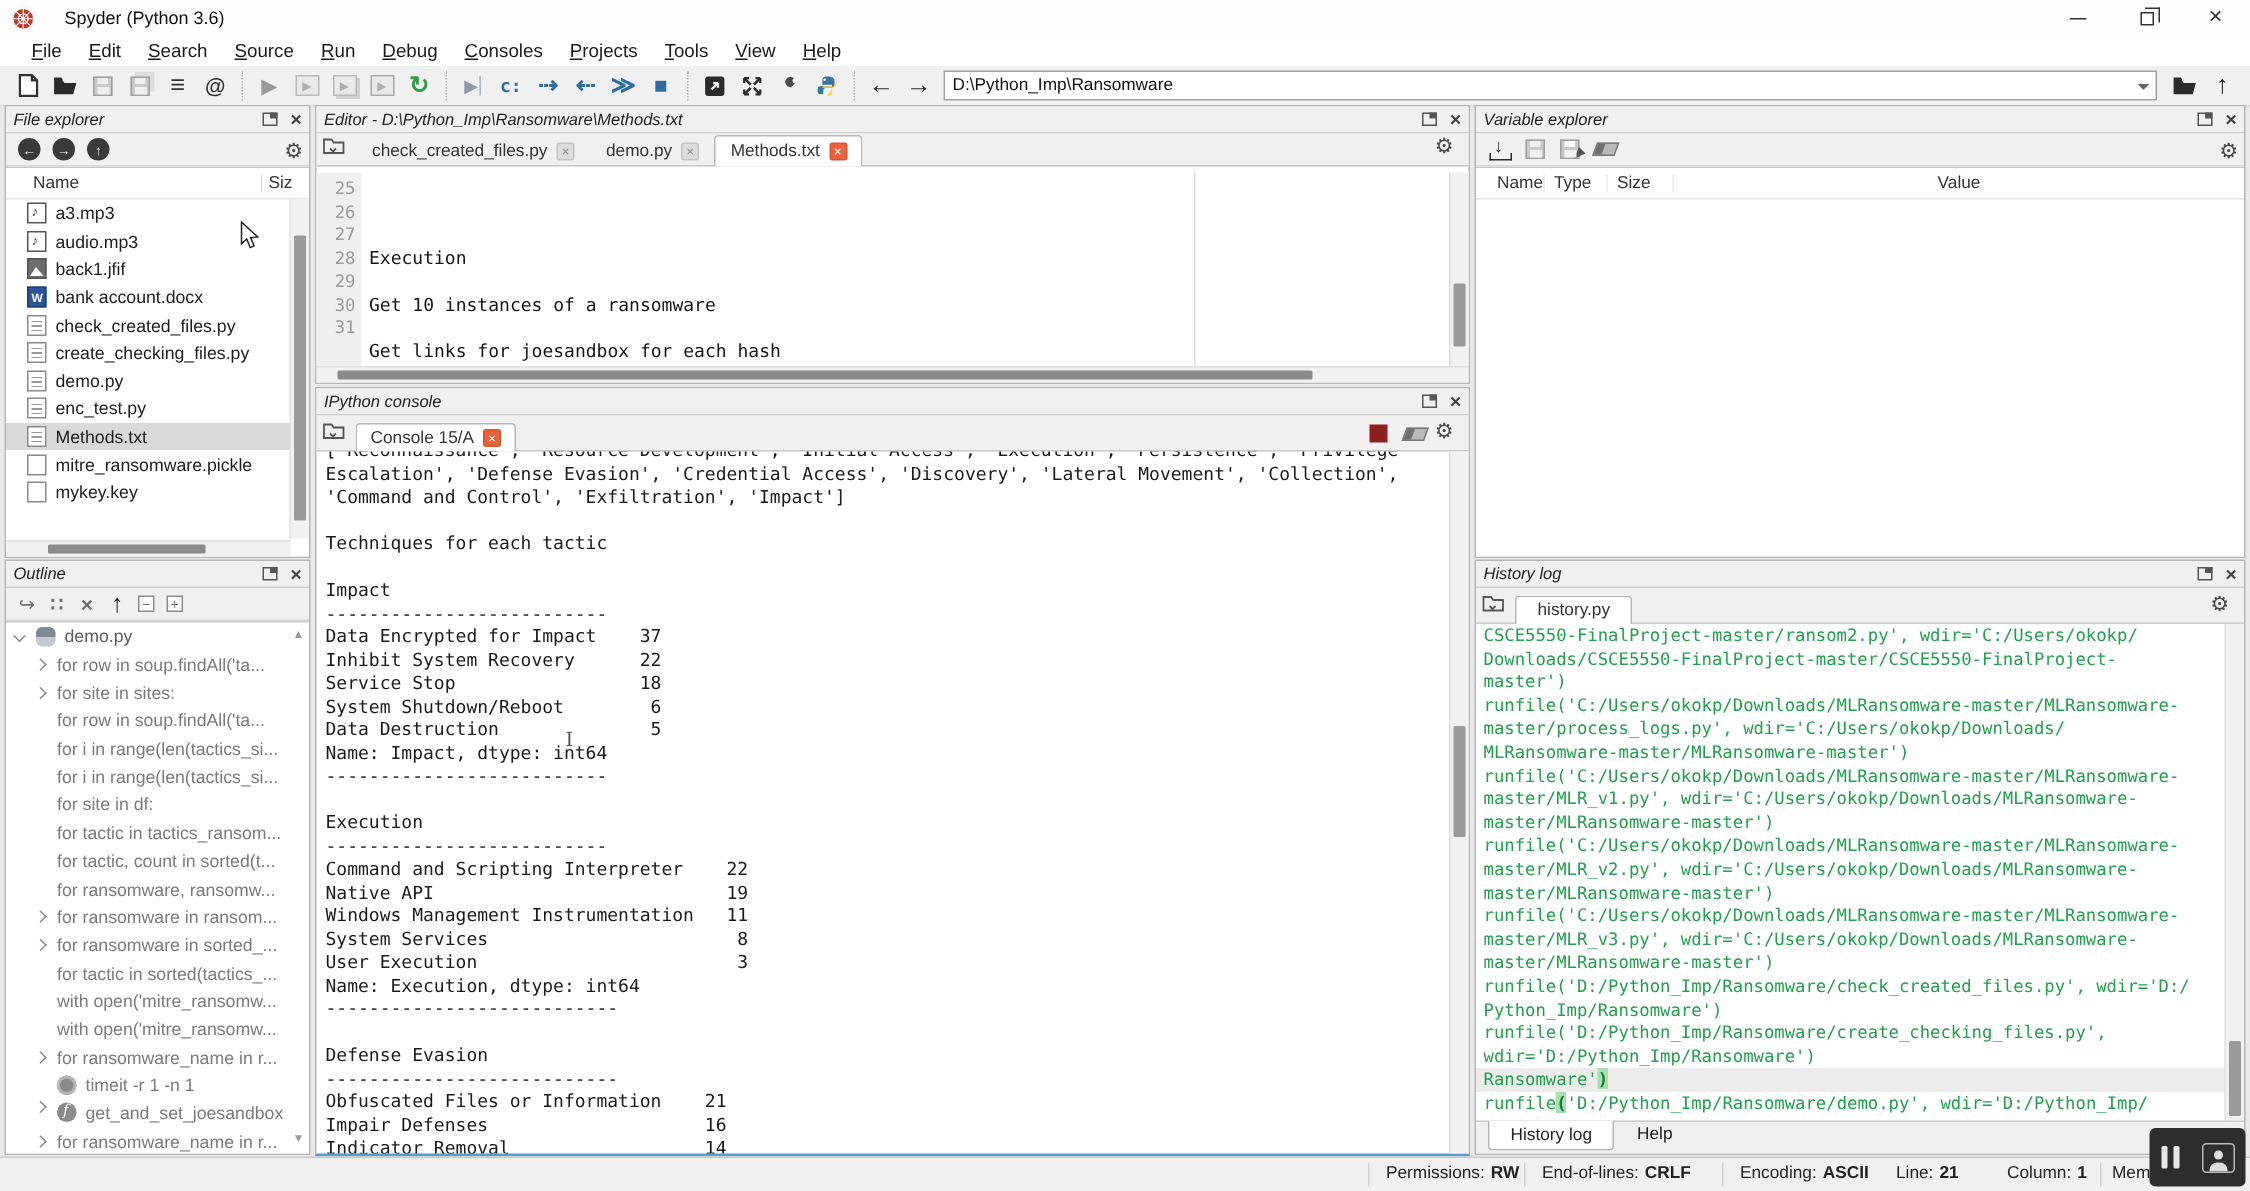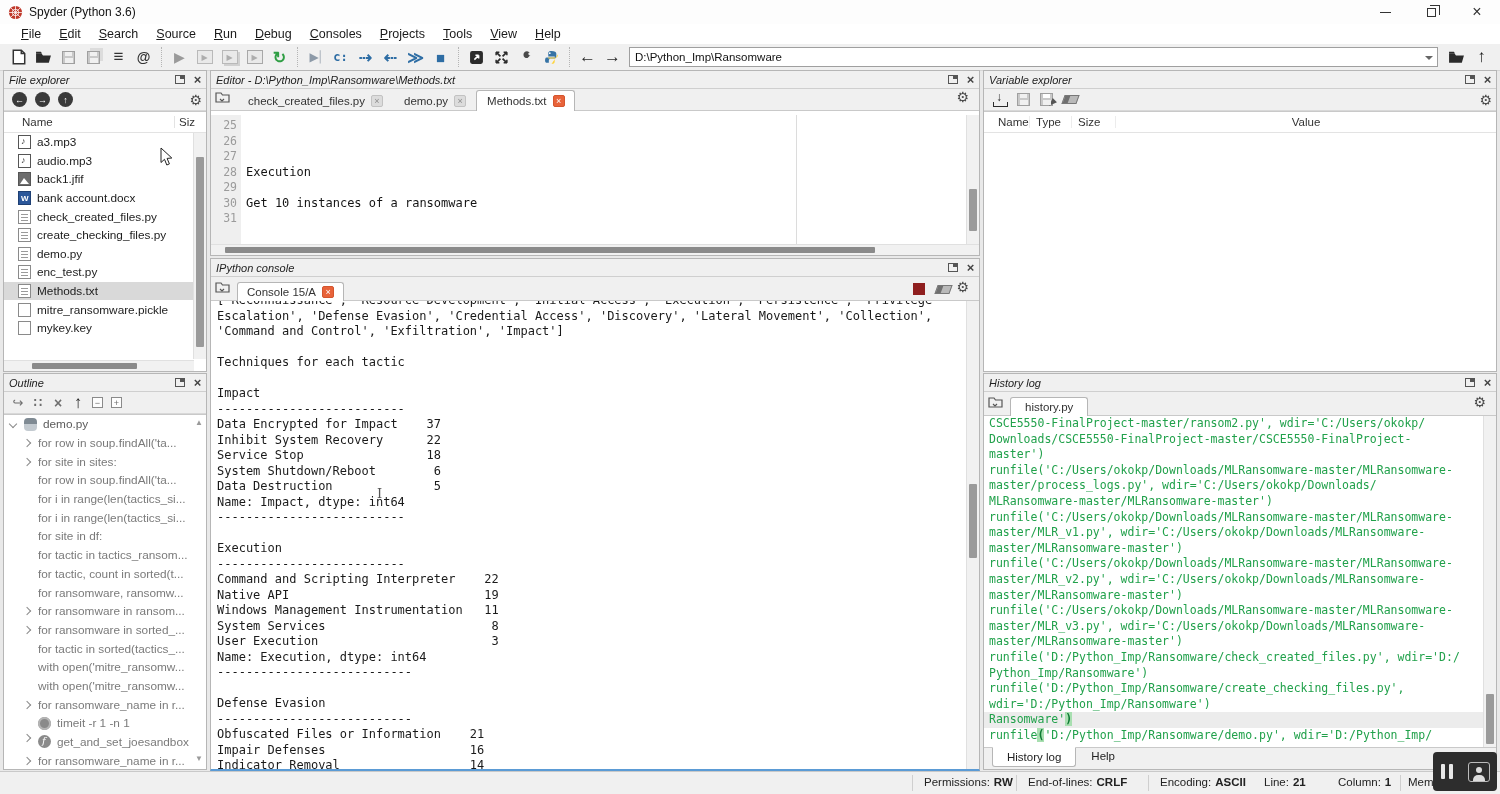--- a/index.html
+++ b/index.html
@@ -6,21 +6,21 @@
   html,body { width:1500px; height:794px; }
   body {
     font-family:"Liberation Sans", sans-serif;
     background:#e9e9e9; position:relative; overflow:hidden;
     color:#222; font-size:12px;
   }
 
   
   .titlebar { position:absolute; left:0; top:0; width:1500px; height:24px;
     background:#fdfdfd; display:flex; align-items:center; padding-left:8px; }
-  .titlebar .title { font-size:12px; color:#111; margin-left:6px; }
+  .titlebar .title { font-size:12px; color:#111; margin-left:20px; }
   .winbtns { position:absolute; right:0; top:0; height:24px; display:flex; }
   .winbtn { width:46px; height:24px; display:flex; align-items:center; justify-content:center; color:#333; }
   .wb-min span { display:block; width:11px; height:1px; background:#333; }
   .wb-restore span { display:block; width:9px; height:9px; border:1px solid #333; position:relative; background:#fdfdfd; }
   .wb-restore span::before { content:""; position:absolute; left:2px; top:-4px; width:9px; height:9px; border:1px solid #333; border-left:none; border-bottom:none; }
   .wb-close::after { content:"×"; font-size:16px; line-height:1; }
 
   
   .menubar { position:absolute; left:0; top:24px; width:1500px; height:20px;
     background:#ffffff; display:flex; align-items:center; padding-left:12px; }
@@ -614,21 +614,21 @@
     <div>25</div>
         <div>26</div>
         <div>27</div>
         <div>28</div>
         <div>29</div>
         <div>30</div>
         <div>31</div>
       </div>
     <div class="ed-text">
       
-    <div>Execution</div><div> </div><div>Get 10 instances of a ransomware</div><div> </div><div> </div></div>
+    <div>Execution</div><div> </div><div>Get 10 instances of a ransomware</div><div> </div><div>Get links for joesandbox for each hash</div><div> </div></div>
   </div>
   <div class="ed-ruler"></div>
   <div class="vscroll ed-vscroll">
     <div class="vhandle" style="top:74px;height:42px;"></div>
   </div>
   <div class="hscroll" style="right:0;">
     <div class="hhandle" style="left:14px;width:650px;"></div>
   </div>
 </div>
 

